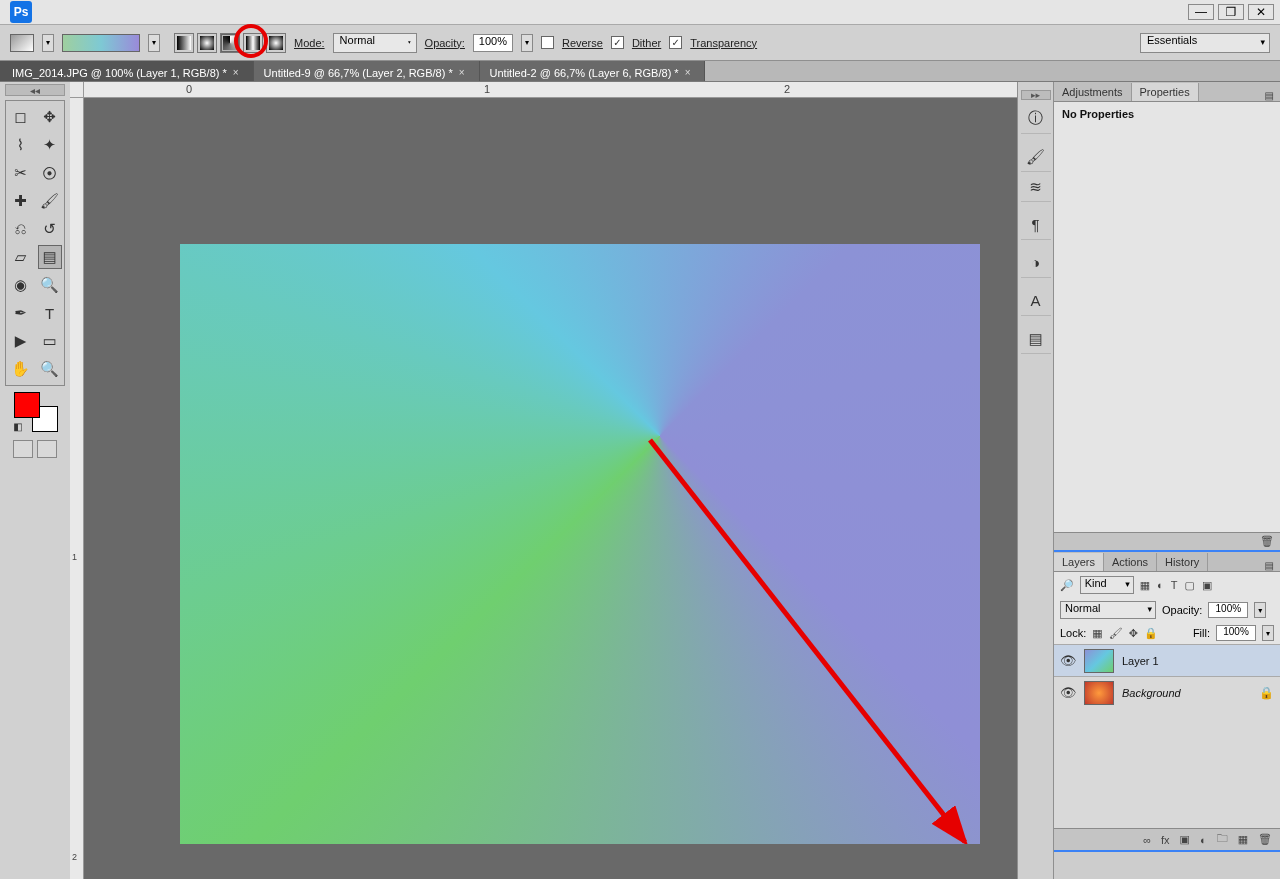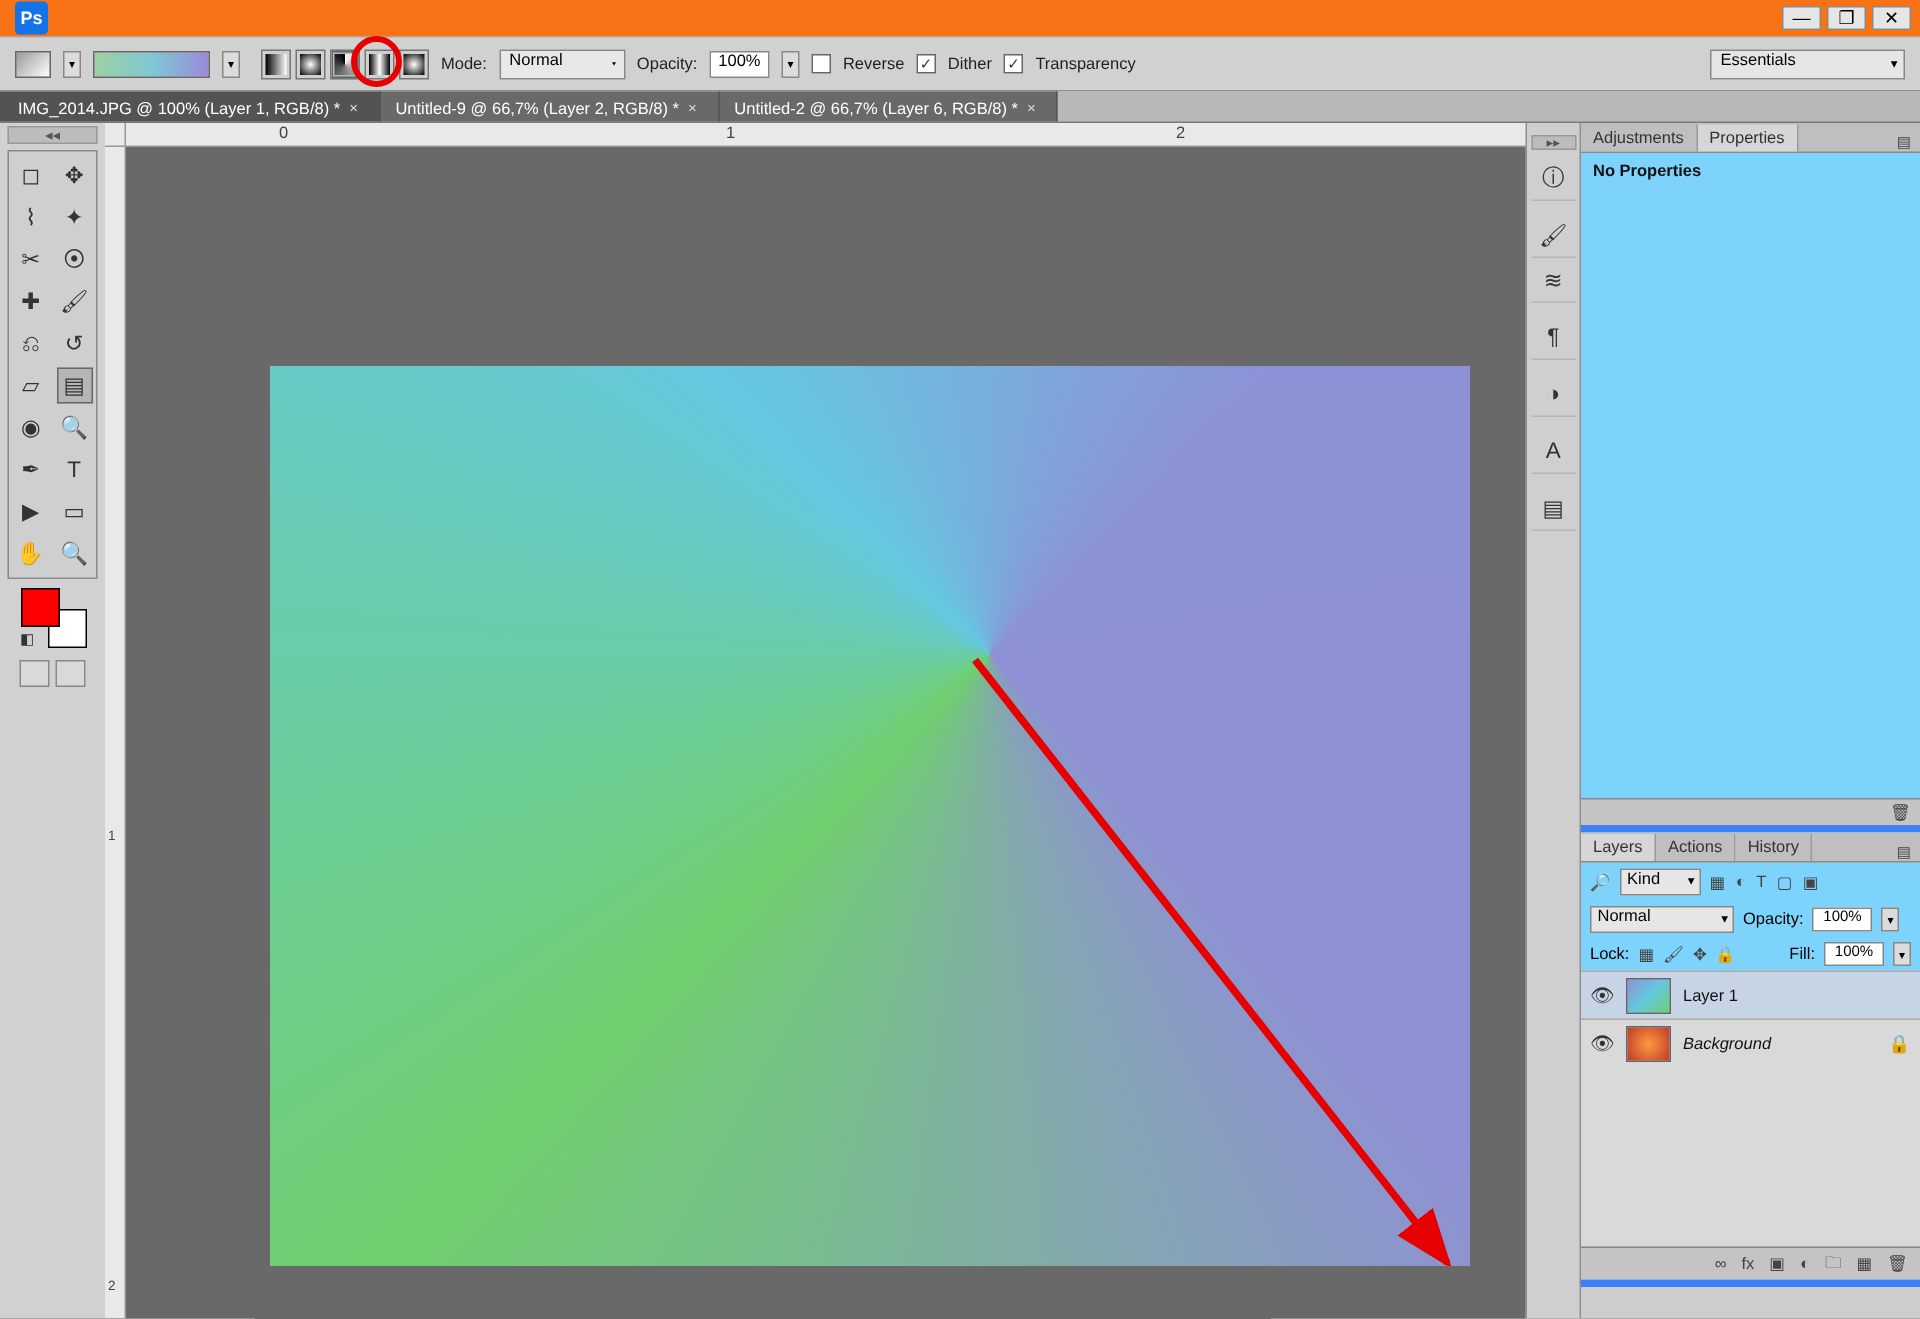--- a/index.html
+++ b/index.html
@@ -1,35 +1,35 @@
 <!DOCTYPE html>
 <html><head>
 <meta charset="utf-8">
 <style>
 * { box-sizing: border-box; margin: 0; padding: 0; font-family: "Segoe UI", Tahoma, sans-serif; font-size: 11px; }
 body { background: #d1d1d1; width: 1280px; height: 879px; overflow: hidden; user-select: none; }
 
 
-.window-chrome { height: 25px; background: #f97316; border-bottom: 1px solid #a9a9a9; display: flex; align-items: center; }
+.window-chrome { height: 25px; background: #e5e5e5; border-bottom: 1px solid #a9a9a9; display: flex; align-items: center; }
 .ps-logo { width: 22px; height: 22px; margin: 0 6px 0 10px; background: #1473e6; border-radius: 3px; display: flex; align-items: center; justify-content: center; color: #fff; font-weight: 700; font-size: 12px; }
 .menu-bar { display: flex; gap: 2px; }
 .menu-item { padding: 4px 9px; color: #222; cursor: default; }
 .window-controls { margin-left: auto; display: flex; gap: 4px; margin-right: 6px; }
 .win-btn { width: 26px; height: 16px; border: 1px solid #8a8a8a; background: #e5e5e5; display: flex; align-items: center; justify-content: center; font-size: 12px; line-height: 1; }
 
 
 .options-bar { height: 36px; background: #d1d1d1; border-bottom: 1px solid #8f8f8f; display: flex; align-items: center; padding: 0 10px; gap: 8px; }
 .opt-swatch { width: 24px; height: 18px; border: 1px solid #666; background: linear-gradient(135deg,#999,#fff); }
 .opt-dd-caret { width: 12px; height: 18px; border: 1px solid #888; background: #dcdcdc; display:flex;align-items:center;justify-content:center;font-size:8px; }
 .grad-preview { width: 78px; height: 18px; border: 1px solid #666; background: linear-gradient(90deg,#9fcf9f,#7ec9d4,#9a8ad9); }
 .geom-row { display: flex; gap: 3px; margin-left: 6px; position: relative; }
 .geom-btn { width: 20px; height: 20px; border: 1px solid #777; background: #cfcfcf; display:flex; align-items:center; justify-content:center; }
 .geom-btn.selected { background:#b8b8b8; box-shadow: inset 0 0 0 1px #666; }
 .red-circle { position:absolute; left:60px; top:-9px; width:34px; height:34px; border:4px solid #e60000; border-radius:50%; pointer-events:none; }
-.opt-label { color:#222; }
+.opt-label { color:#222;text-decoration:underline; }
 .opt-select { height:20px; border:1px solid #888; background:#e8e8e8; padding:0 18px 0 6px; position:relative; }
 .opt-select::after{ content:"‣"; position:absolute; right:4px; top:2px; transform:rotate(90deg); font-size:9px;}
 .opt-input { width:40px; height:18px; border:1px solid #888; background:#fff; text-align:center; }
 .chk { width:13px; height:13px; border:1px solid #666; background:#fff; display:inline-flex; align-items:center; justify-content:center; font-size:10px; color:#333; }
 .workspace-picker { margin-left:auto; width:130px; height:20px; border:1px solid #888; background:#e6e6e6; padding:0 16px 0 6px; position:relative; }
 .workspace-picker::after{content:"▾"; position:absolute; right:4px; top:3px; font-size:9px;}
 
 
 .doc-tabs { height: 21px; background:#b8b8b8; border-bottom:1px solid #7a7a7a; display:flex; }
 .doc-tab { padding:3px 14px 0 10px; color:#fff; background:#696969; border-right:1px solid #555; position:relative; display:flex; gap:6px; align-items:center;}
@@ -63,21 +63,21 @@
 .arrow-svg{ position:absolute; left:110px; top:162px; width:800px; height:600px; pointer-events:none; }
 
 
 .dock-right{ width:263px; display:flex; background:#cdcdcd; }
 .dock-icons{ width:37px; background:#cfcfcf; border-left:1px solid #8f8f8f; border-right:1px solid #8f8f8f; display:flex; flex-direction:column; align-items:center; padding-top:8px; gap:0;}
 .dock-icons .gap{height:8px;}
 .dock-icon{ width:30px; height:30px; display:flex; align-items:center; justify-content:center; color:#333; font-size:15px; border-bottom:1px solid #b6b6b6;}
 .dock-icons .collapse{width:30px;height:10px;background:#bcbcbc;border:1px solid #999;display:flex;align-items:center;justify-content:center;font-size:9px;color:#555;margin-bottom:4px;}
 
 .panels{ flex:1; display:flex; flex-direction:column; }
-.panel{ border-bottom:5px solid #3b82f6; background:#7dd3fc; }
+.panel{ border-bottom:2px solid #3b82f6; background:#e5e5e5; }
 .panel-tabs{ height:20px; background:#bfbfbf; display:flex; align-items:flex-end; border-bottom:1px solid #8a8a8a;}
 .panel-tab{ padding:3px 8px; background:#bfbfbf; color:#333; border-right:1px solid #9a9a9a;}
 .panel-tab.active{ background:#d6d6d6; }
 .panel-menu{ margin-left:auto; padding:0 6px; font-size:10px; color:#444;}
 .panel-body{ padding:6px 8px; font-size:11px; color:#111; }
 .panel-body.props{ height:430px; }
 
 .trash-row{ height:18px; background:#c4c4c4; border-top:1px solid #8a8a8a; display:flex; justify-content:flex-end; padding-right:6px; align-items:center; font-size:12px; color:#444;}
 
 .layers-panel .row1{ display:flex; align-items:center; gap:6px; padding:4px 6px; }

